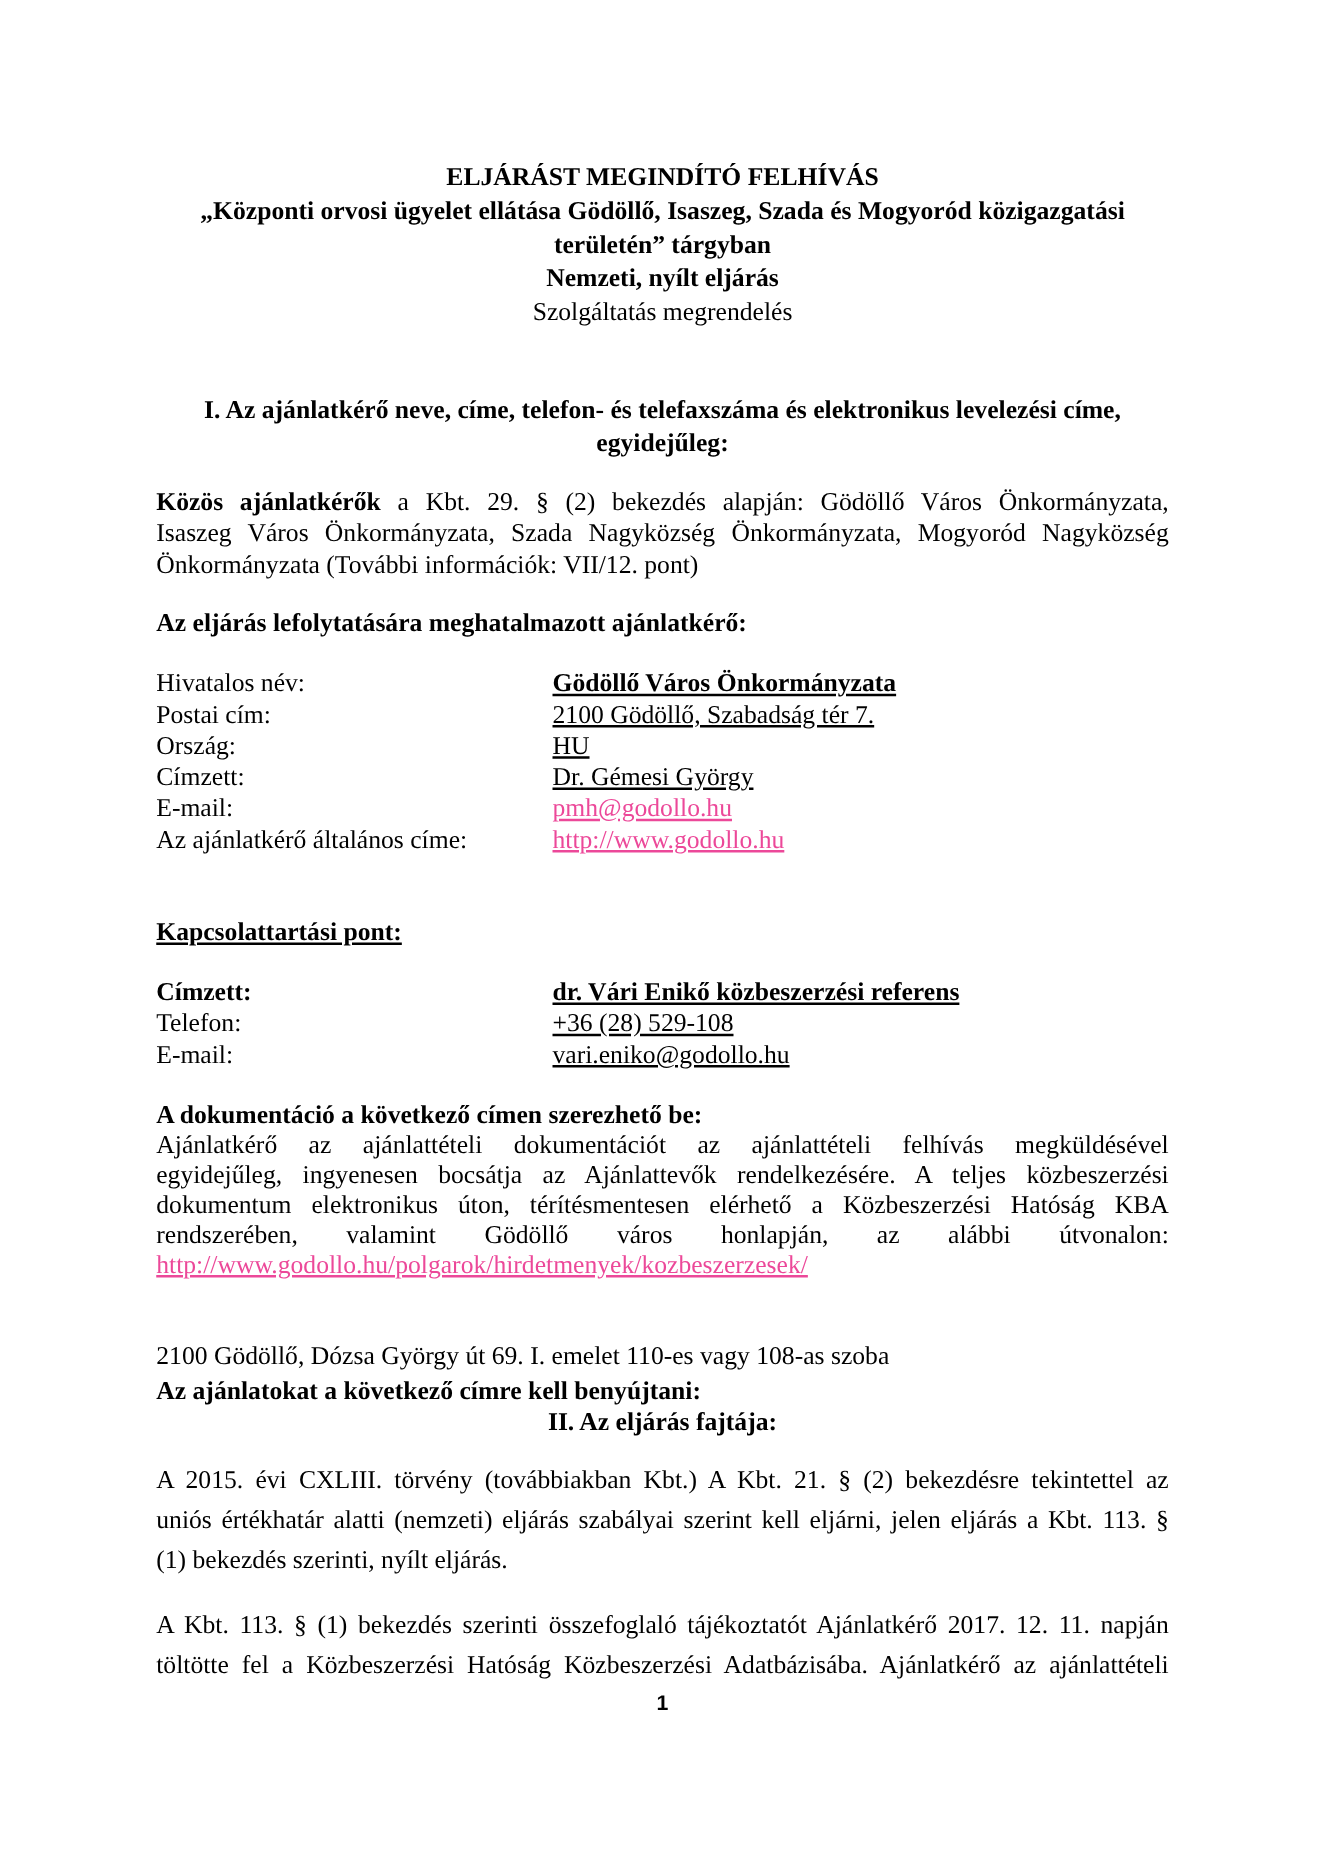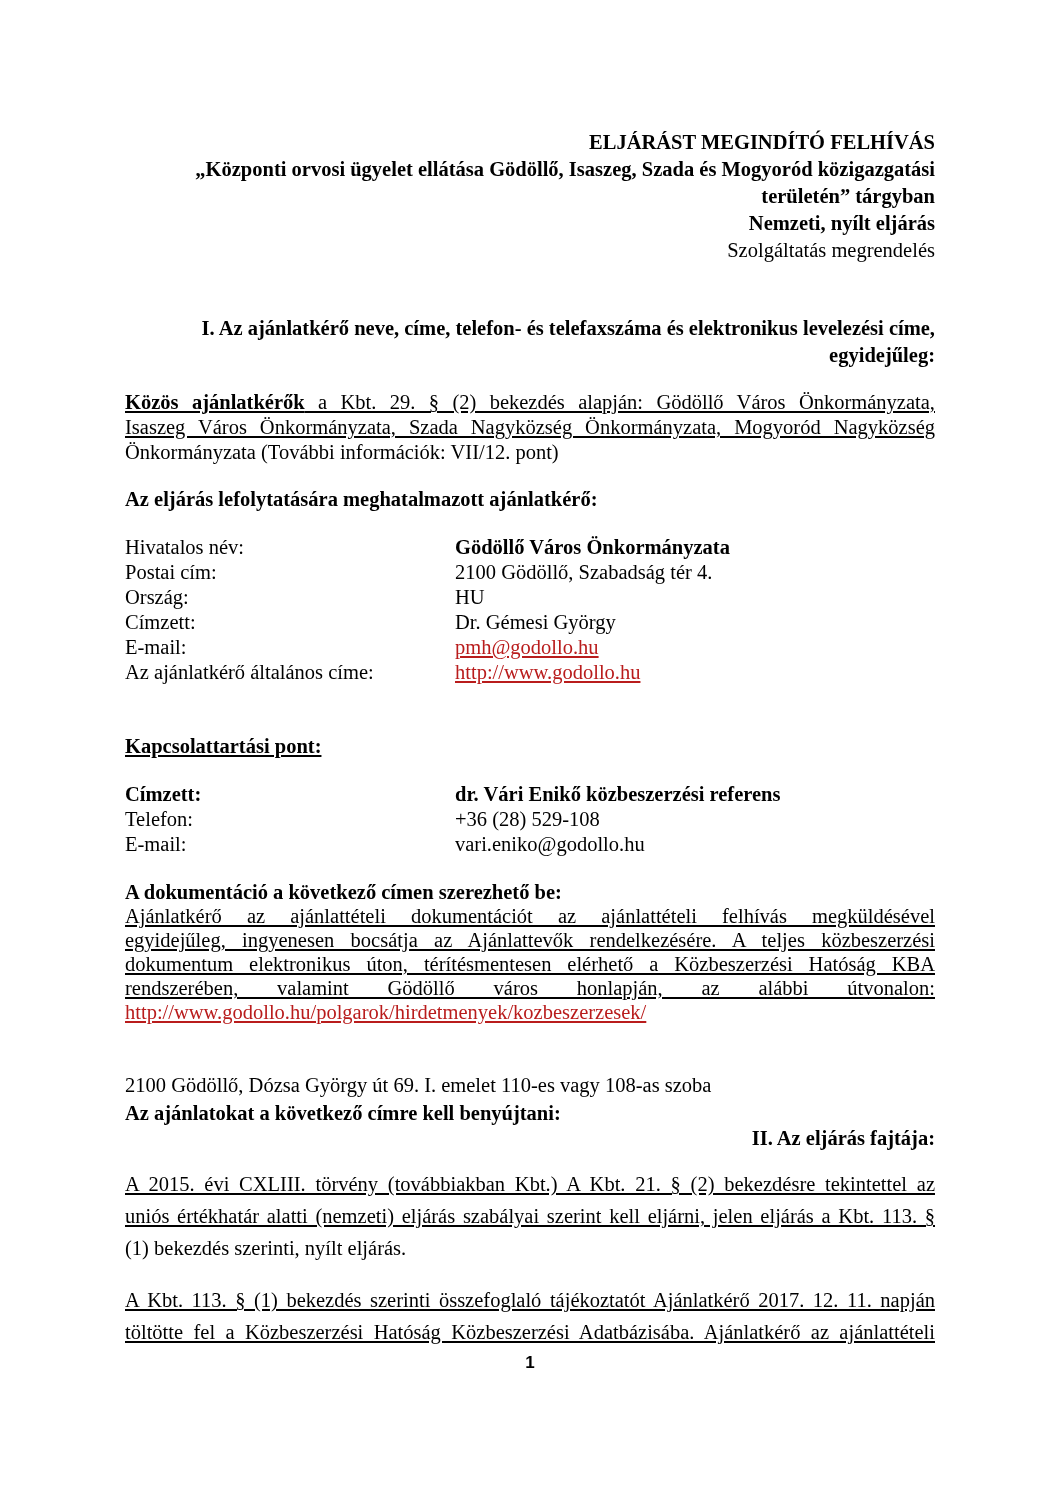--- a/index.html
+++ b/index.html
@@ -1,27 +1,27 @@
 <!DOCTYPE html>
 <html><head>
   <meta charset="utf-8">
   <style>
     html, body { margin: 0; padding: 0; background: #ffffff; }
     body { width: 1058px; height: 1497px; position: relative; overflow: hidden;
       font-family: "Liberation Serif", "DejaVu Serif", serif; color: #000; font-size: 20.5px; }
     .page { position: absolute; left: 125px; top: 0; width: 810px; }
     .line { position: absolute; left: 0; width: 810px; white-space: nowrap; line-height: 24px; }
-    .center { text-align: right; }
+    .center { text-align: center; }
     .b { font-weight: bold; }
     .u { text-decoration: underline; }
-    .link { color: #b91c1c; text-decoration: underline; }
-    .just { text-align: justify; text-align-last: justify; white-space: normal; text-decoration: underline; }
+    .link { color: #ec4899; text-decoration: underline; }
+    .just { text-align: justify; text-align-last: justify; white-space: normal; }
     .kv { position: absolute; left: 0; width: 810px; line-height: 24px; white-space: nowrap; }
     .kv .k { position: absolute; left: 0; }
-    .kv .v { position: absolute; left: 330px; }
+    .kv .v { position: absolute; left: 317px; text-decoration: underline; }
     .pagenum { position: absolute; left: 0; width: 810px; text-align: center; font-family: "Liberation Sans", "DejaVu Sans", sans-serif; font-weight: bold; font-size: 17px; }
   </style>
 </head>
 <body>
 
 <div class="page">
 
   <div class="line center b" style="top:130px">ELJÁRÁST MEGINDÍTÓ FELHÍVÁS</div>
   <div class="line center b" style="top:157px">„Központi orvosi ügyelet ellátása Gödöllő, Isaszeg, Szada és Mogyoród közigazgatási</div>
   <div class="line center b" style="top:184px">területén” tárgyban</div>
@@ -36,21 +36,21 @@
   <div class="line" style="top:440px">Önkormányzata (További információk: VII/12. pont)</div>
 
   <div class="line b" style="top:487px">Az eljárás lefolytatására meghatalmazott ajánlatkérő:</div>
 
   <div class="kv" style="top:535px">
     <span class="k">Hivatalos név:</span>
     <span class="v b">Gödöllő Város Önkormányzata</span>
   </div>
   <div class="kv" style="top:560px">
     <span class="k">Postai cím:</span>
-    <span class="v">2100 Gödöllő, Szabadság tér 4.</span>
+    <span class="v">2100 Gödöllő, Szabadság tér 7.</span>
   </div>
   <div class="kv" style="top:585px">
     <span class="k">Ország:</span>
     <span class="v">HU</span>
   </div>
   <div class="kv" style="top:610px">
     <span class="k">Címzett:</span>
     <span class="v">Dr. Gémesi György</span>
   </div>
   <div class="kv" style="top:635px">

